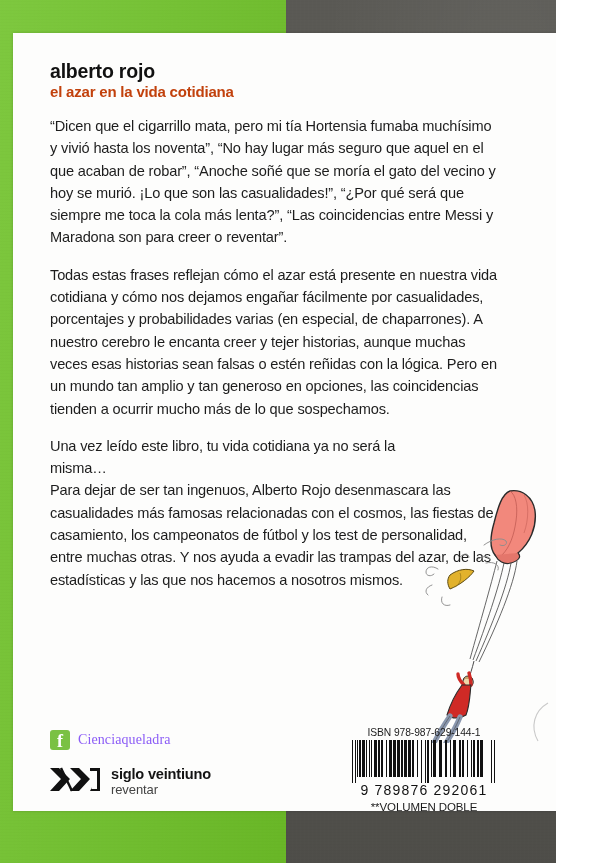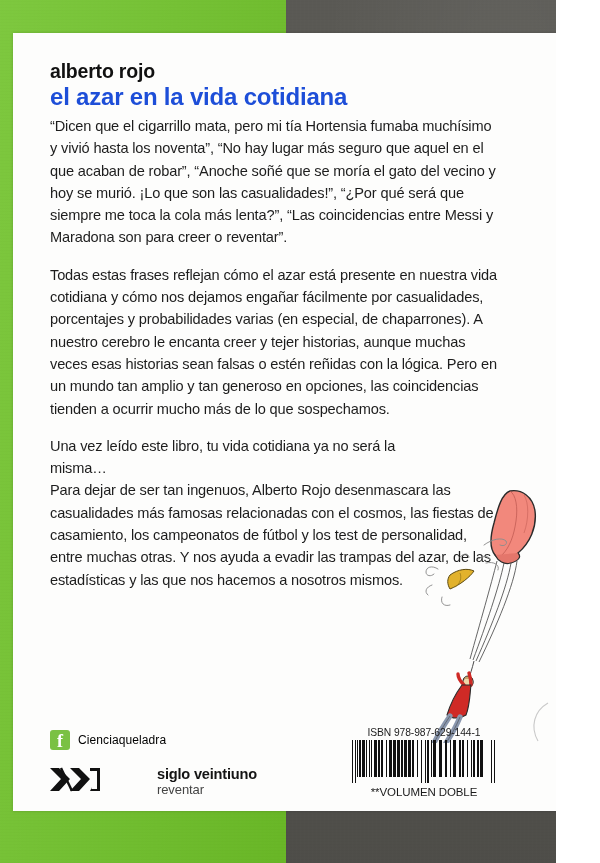--- a/index.html
+++ b/index.html
@@ -75,23 +75,23 @@
     width: 430px;
   }
   .author {
     font-size: 19.5px;
     font-weight: bold;
     color: #111111;
     letter-spacing: -0.2px;
     line-height: 1.12;
   }
   .title {
-    font-size: 24px;
+    font-size: 15px;
     font-weight: bold;
-    color: #1d4ed8;
+    color: #c2410c;
     letter-spacing: -0.2px;
     line-height: 1.18;
   }
 
   
   .copy {
     position: absolute;
     left: 37px;
     top: 82px;
     width: 452px;
@@ -126,40 +126,40 @@
   }
   .fb-badge span {
     color: #ffffff;
     font-family: "Liberation Serif", serif;
     font-weight: bold;
     font-size: 18px;
     line-height: 19px;
     transform: translateY(1px);
   }
   .fb-label {
-    font-size: 12px;
-    color: #000000;
+    font-size: 14px;
+    color: #8b5cf6;
     letter-spacing: .1px;
+    font-family: Liberation Serif, serif;
   }
 
   .publisher {
     position: absolute;
     left: 37px;
     top: 732px;
     display: flex;
     align-items: center;
     gap: 9px;
   }
   .pub-mark { flex: 0 0 auto; }
   .pub-text {
     display: flex;
     flex-direction: column;
     justify-content: center;
     line-height: 1.02;
-    margin-left: 46px;
   }
   .pub-name {
     font-size: 14.6px;
     font-weight: bold;
     color: #141414;
     letter-spacing: -0.2px;
   }
   .pub-sub {
     font-size: 13px;
     color: #444444;
@@ -353,19 +353,20 @@
             <rect x="108" y="0" width="2" height="37" fill="#111111"></rect>
             <rect x="111" y="0" width="2" height="37" fill="#111111"></rect>
             <rect x="116" y="0" width="1" height="37" fill="#111111"></rect>
             <rect x="120" y="0" width="1" height="37" fill="#111111"></rect>
             <rect x="122" y="0" width="2" height="37" fill="#111111"></rect>
             <rect x="126" y="0" width="2" height="37" fill="#111111"></rect>
             <rect x="129" y="0" width="3" height="37" fill="#111111"></rect>
             <rect x="140" y="0" width="1" height="43" fill="#111111"></rect>
             <rect x="143" y="0" width="1" height="43" fill="#111111"></rect>
           </svg>
+        <div class="barcode-digits">9  789876  292061</div>
         <div class="volumen">**VOLUMEN DOBLE</div>
       </div>
 
     </div>
   </div>
 
 </div>
 
 </body></html>

